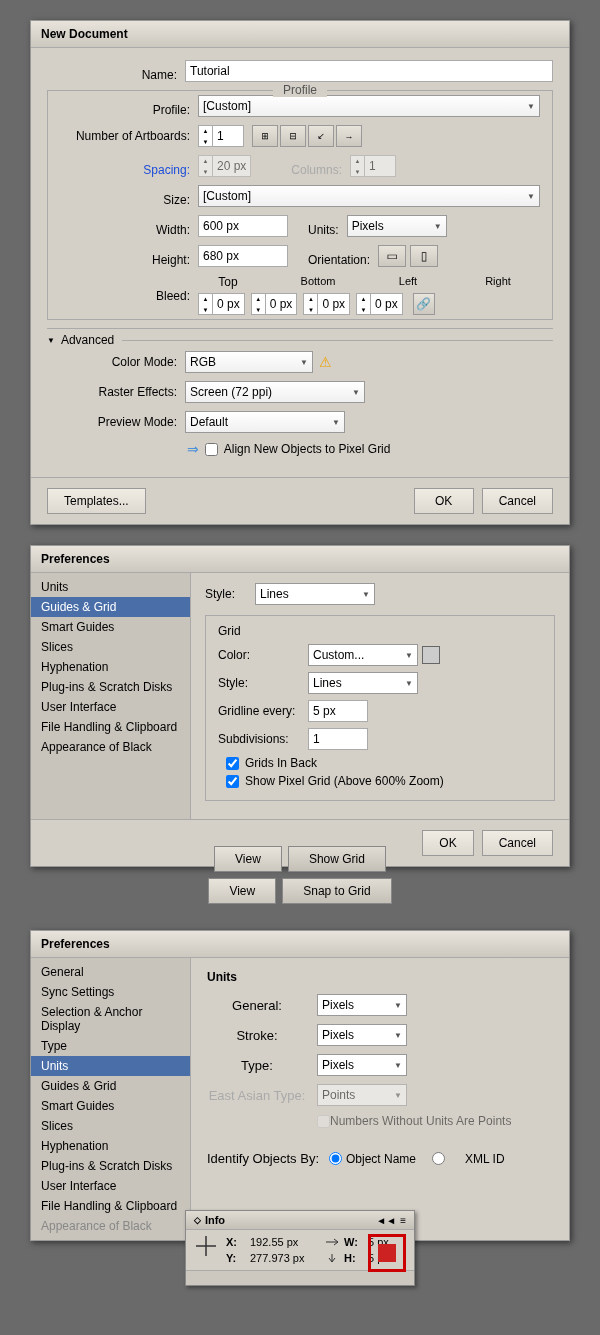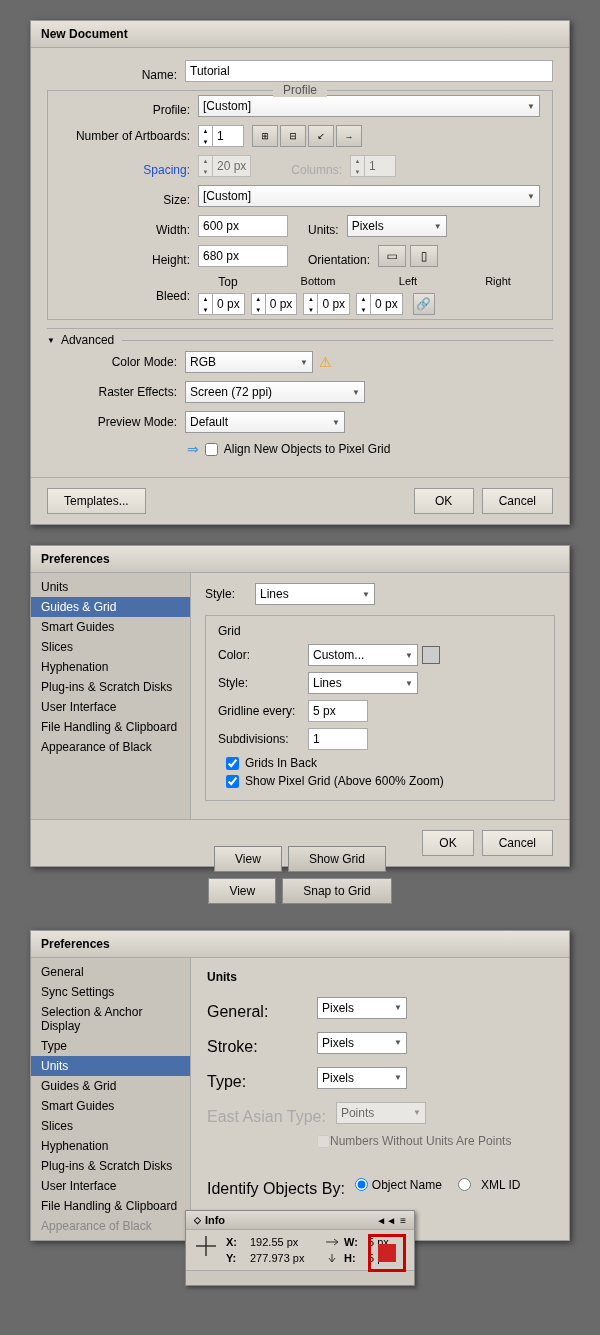--- a/index.html
+++ b/index.html
@@ -335,24 +335,23 @@
     .pref-units-content {
       padding: 12px 16px;
     }
     .units-row {
       display: flex;
       align-items: center;
       margin-bottom: 8px;
     }
     .units-label {
       min-width: 100px;
-      text-align: left;
+      text-align: center;
       margin-right: 10px;
-      font-size: 16px;
-      margin-top: 9px;
+      font-size: 13px;
     }
     .units-select {
       display: flex;
       align-items: center;
       border: 1px solid #999;
       background: #fff;
       height: 22px;
       padding: 0 4px;
       width: 90px;
       font-size: 12px;
@@ -759,21 +758,21 @@
         <span style="font-size:12px;">Numbers Without Units Are Points</span>
       </div>
 
       <div class="units-row" style="margin-top:6px;">
         <span class="units-label">Identify Objects By:</span>
         <div style="display:flex;align-items:center;gap:16px;">
           <label style="display:flex;align-items:center;gap:4px;font-size:12px;cursor:pointer;">
             <input type="radio" name="identify" checked="" style="">
             <span>Object Name</span>
           </label>
-          <label style="display:flex;align-items:center;gap:10px;font-size:12px;cursor:pointer;">
+          <label style="display:flex;align-items:center;gap:20px;font-size:12px;cursor:pointer;">
             <input type="radio" name="identify" style="">
             <span>XML ID</span>
           </label>
         </div>
       </div>
     </div>
   </div>
 </div>
 
 <div class="info-panel">

